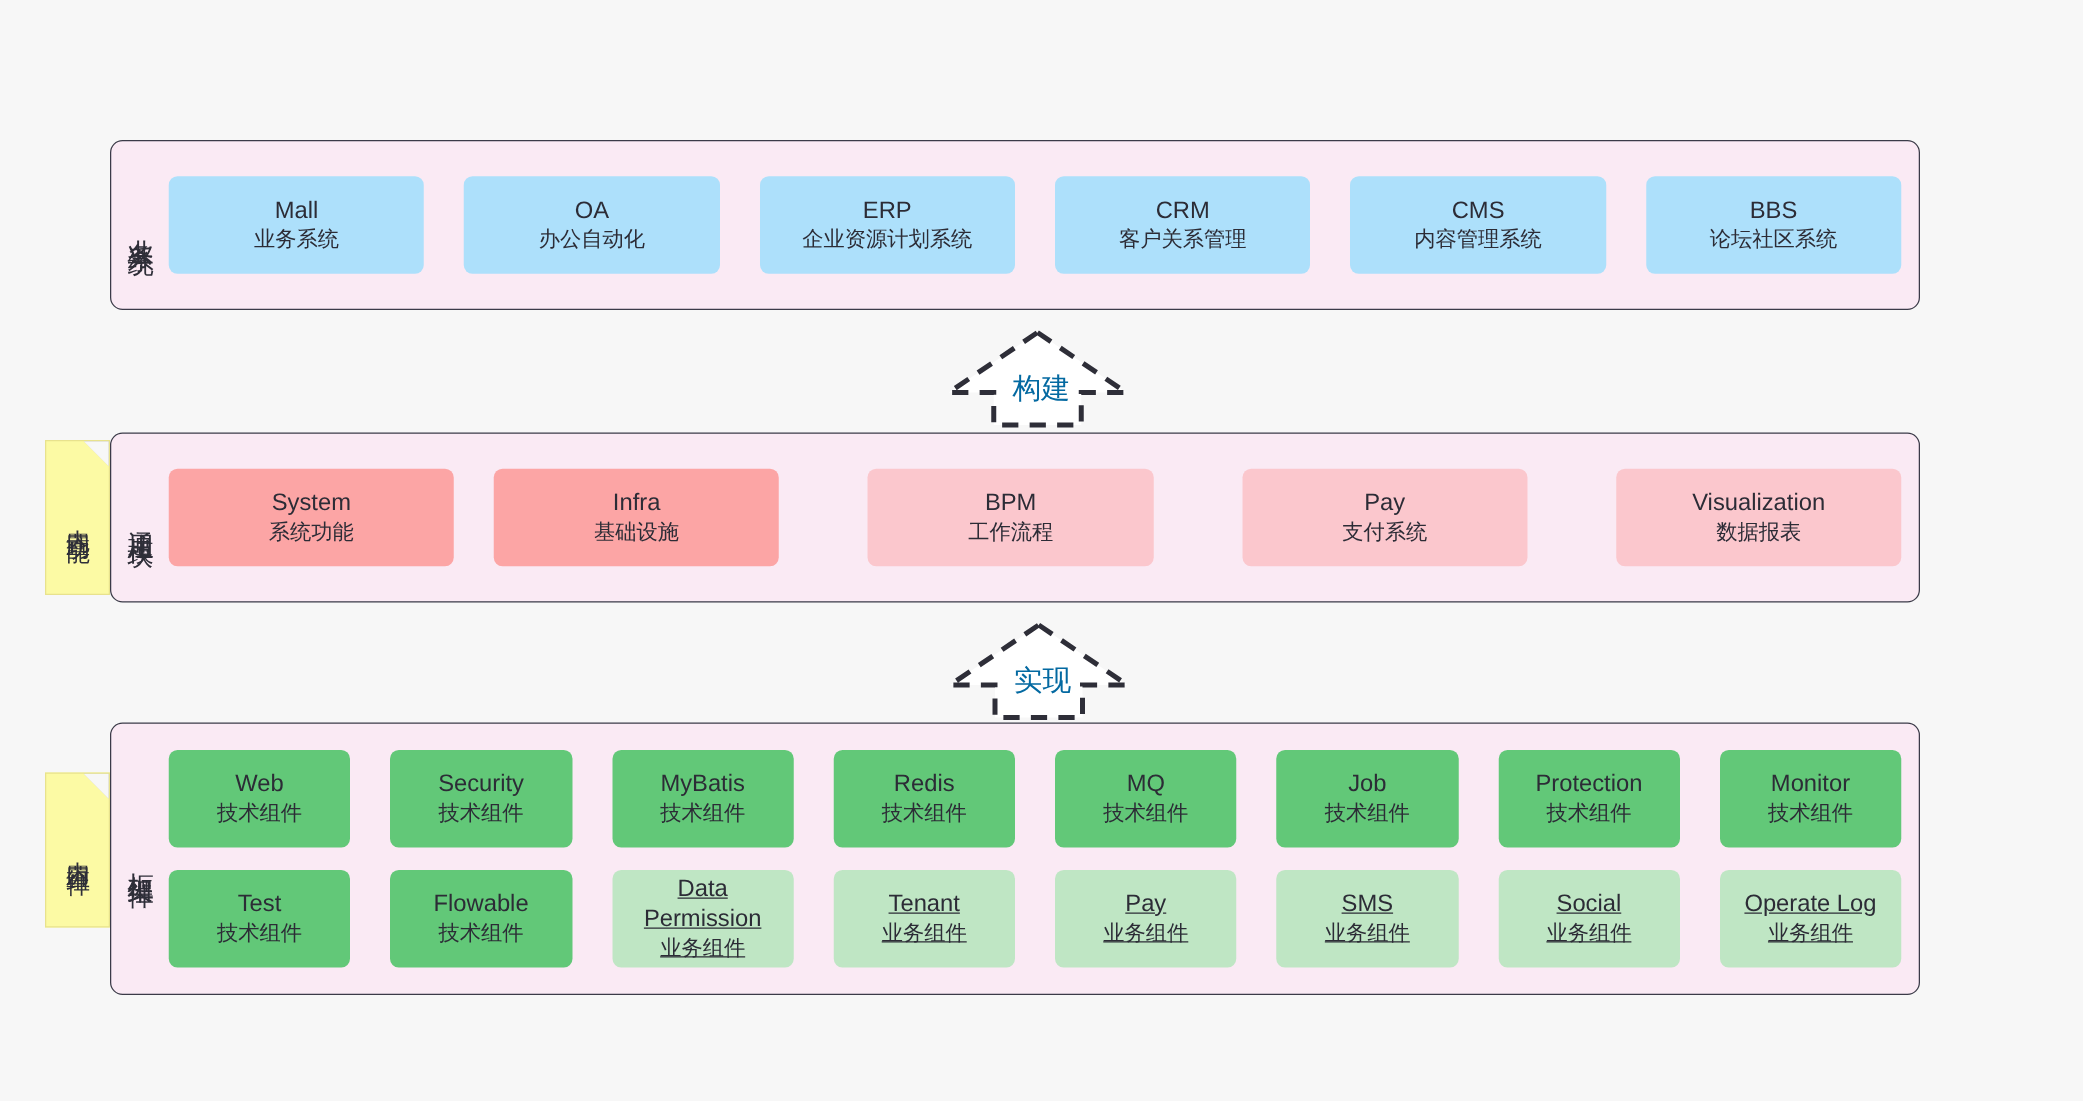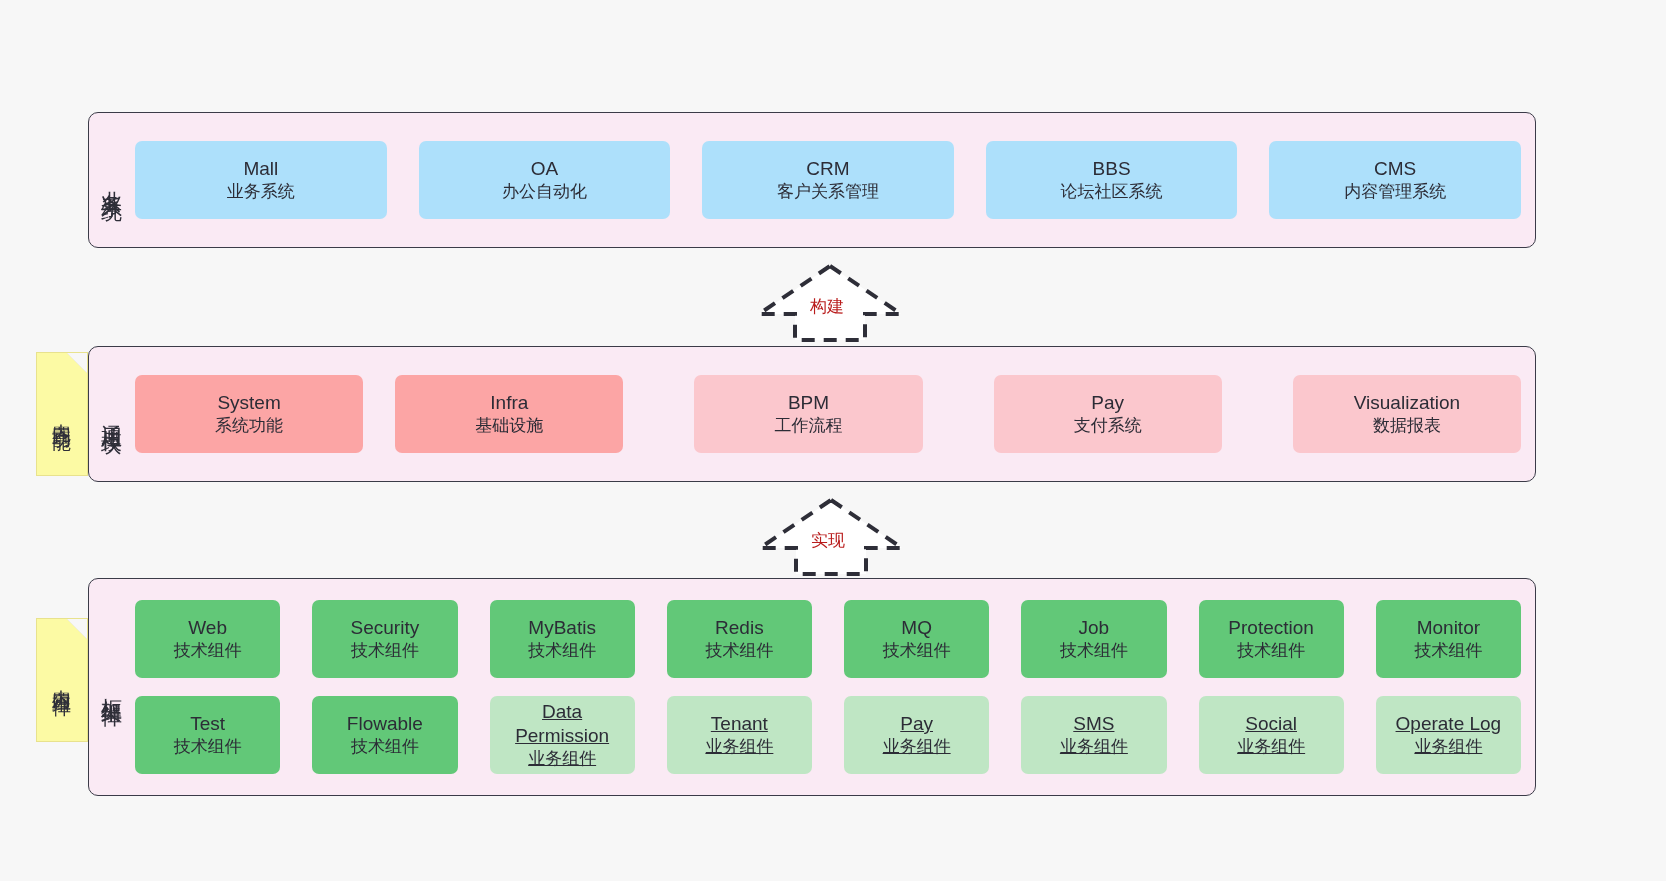--- a/index.html
+++ b/index.html
@@ -115,22 +115,22 @@
   }
 
   
   .arrow-wrap {
     position: absolute;
     pointer-events: none;
   }
   .arrow-wrap svg { display: block; }
   .arrow-label {
     position: absolute;
-    font-size: 17px;
-    color: #b91c1c;
+    font-size: 23px;
+    color: #0369a1;
     background: transparent;
     white-space: nowrap;
     user-select: none;
     text-align: center;
   }
 </style>
 </head>
 <body>
 
 <div id="stage">
@@ -141,30 +141,34 @@
       <div class="row r1">
         <div class="card blue">
           <span class="en">Mall</span>
           <span class="cn">业务系统</span>
         </div>
         <div class="card blue">
           <span class="en">OA</span>
           <span class="cn">办公自动化</span>
         </div>
         <div class="card blue">
+          <span class="en">ERP</span>
+          <span class="cn">企业资源计划系统</span>
+        </div>
+        <div class="card blue">
           <span class="en">CRM</span>
           <span class="cn">客户关系管理</span>
         </div>
         <div class="card blue">
+          <span class="en">CMS</span>
+          <span class="cn">内容管理系统</span>
+        </div>
+        <div class="card blue">
           <span class="en">BBS</span>
           <span class="cn">论坛社区系统</span>
-        </div>
-        <div class="card blue">
-          <span class="en">CMS</span>
-          <span class="cn">内容管理系统</span>
         </div>
       </div>
     </div>
   </div>
 
   <div class="arrow-wrap" style="left:755px; top:262px; width:150px; height:82px;">
     <svg width="150" height="82" viewBox="0 0 150 82">
       <path d="M75 4 L146 52 L110 52 L110 78 L40 78 L40 52 L4 52 Z" fill="#ffffff" stroke="#2e2e38" stroke-width="4" stroke-dasharray="13,9" stroke-linejoin="miter"></path>
     </svg>
     <span class="arrow-label" style="left:55px; top:33px;">构建</span>

